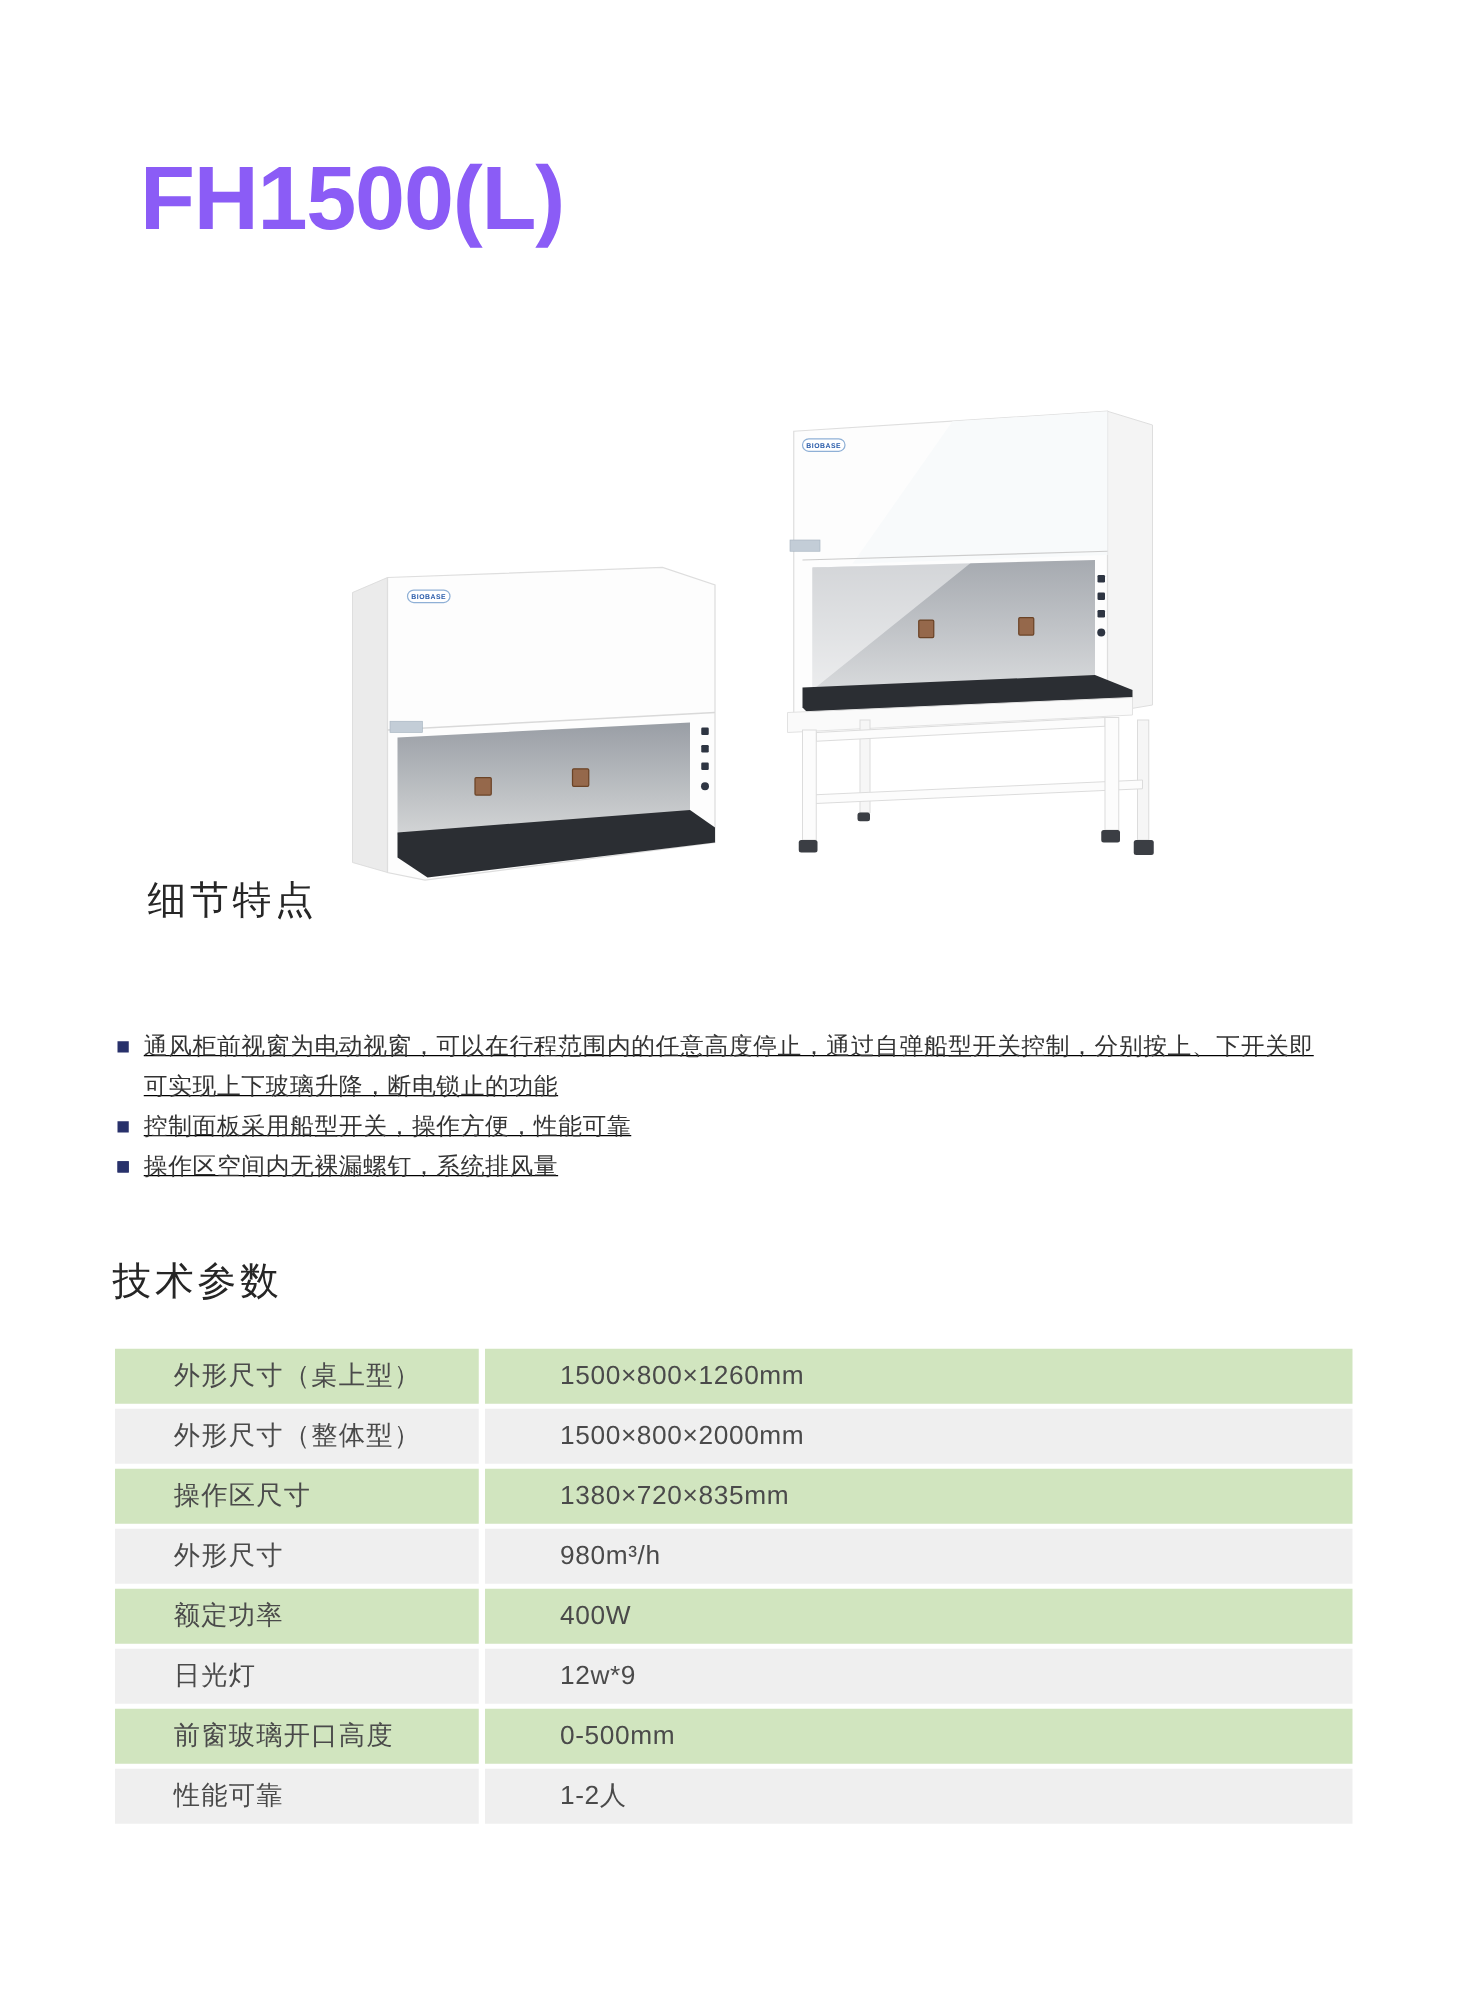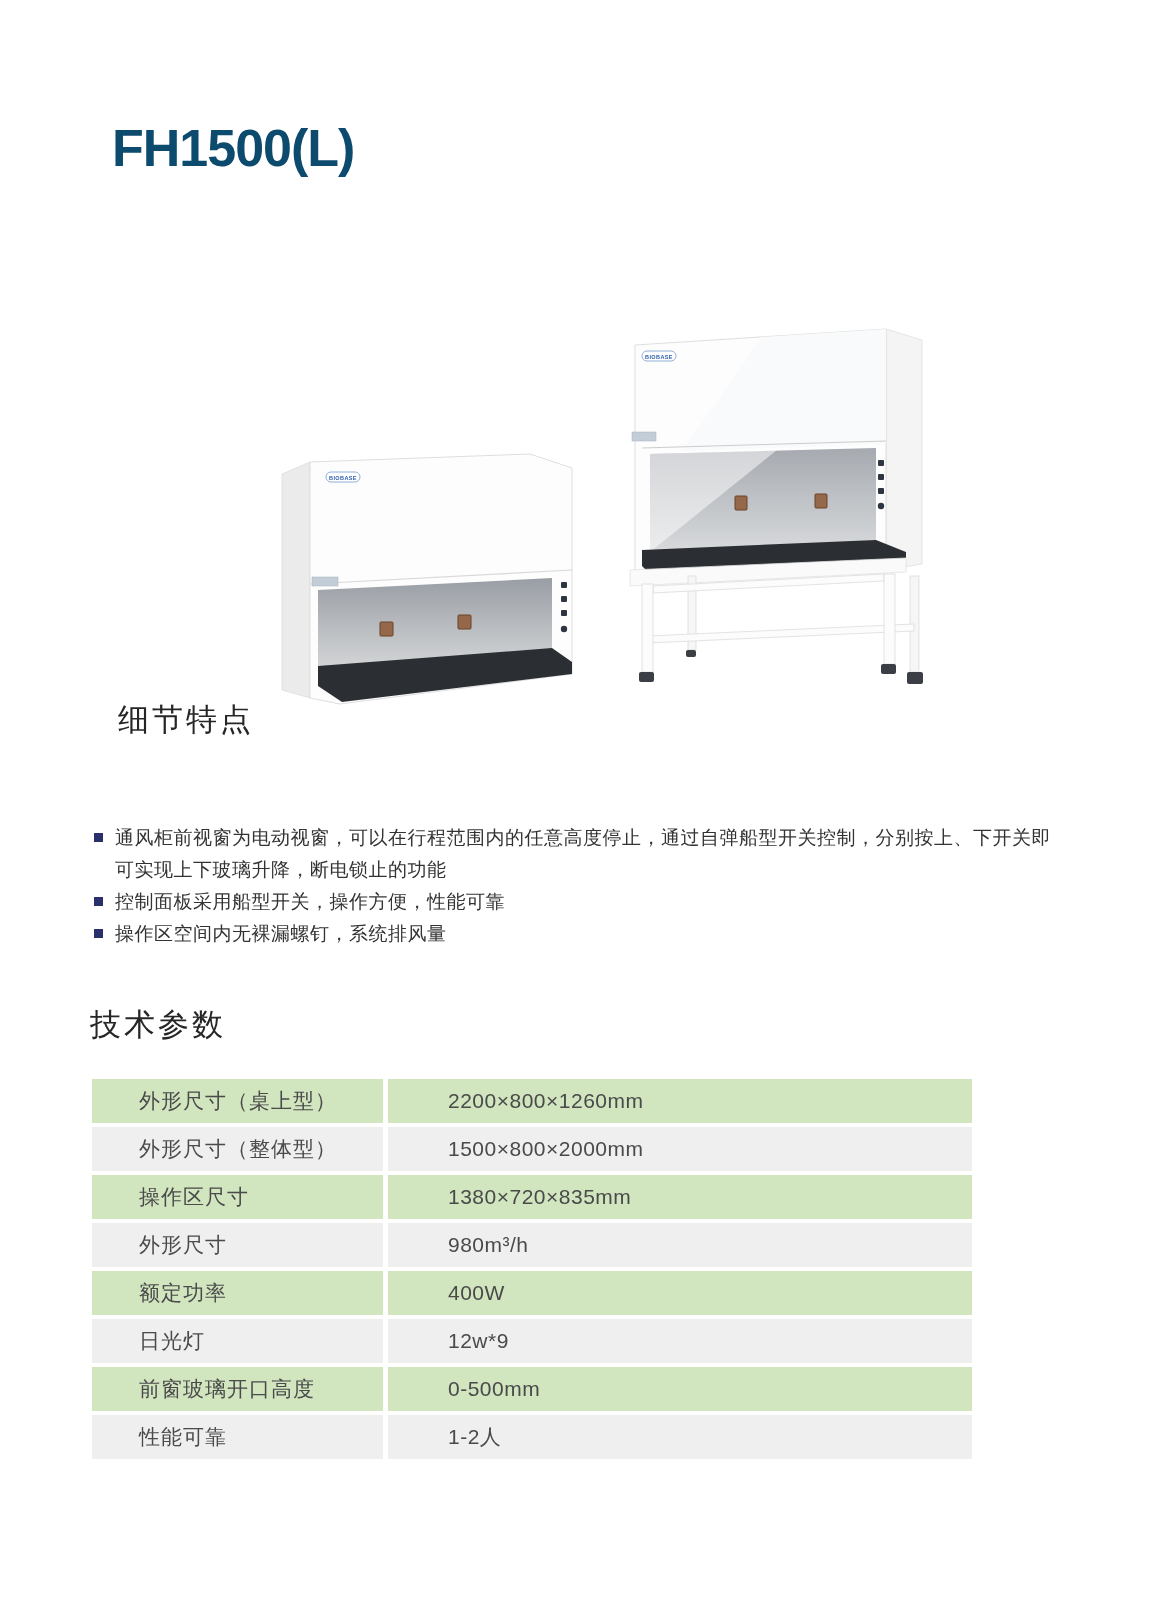--- a/index.html
+++ b/index.html
@@ -3,44 +3,44 @@
 <meta charset="utf-8">
 <style>
   html,body{margin:0;padding:0;}
   body{
     width:1170px;height:1600px;position:relative;background:#ffffff;
     font-family:"Liberation Sans","DejaVu Sans",sans-serif;
     overflow:hidden;
   }
   .page-title{
     position:absolute;left:112px;top:118px;margin:0;
-    font-size:52px;font-weight:700;color:#0c4a6e;letter-spacing:-1px;
+    font-size:72px;font-weight:700;color:#8b5cf6;letter-spacing:-1px;
   }
   .product-img{position:absolute;}
   .product-img.benchtop{left:280px;top:452px;}
   .product-img.floor{left:612px;top:318px;}
   .section-heading{
     position:absolute;left:90px;margin:0;
     font-size:31px;font-weight:400;color:#262626;letter-spacing:3px;
   }
   .section-heading.features{top:699px;margin-left:28px;}
   .section-heading.specs{top:1004px;}
   .feature-list{
     position:absolute;left:94px;top:822px;width:972px;
-    margin:0;padding:0;list-style:none;
+    margin:0;padding:0;list-style:none;text-decoration:underline;
   }
   .feature-item{
     position:relative;padding-left:21px;margin:0;
     font-size:19px;line-height:32px;color:#333333;letter-spacing:0.5px;
   }
   .feature-item .bullet-sq{
     position:absolute;left:0;top:11px;width:9px;height:9px;
     background:var(--bullet-navy,#28316b);
   }
-  .specs-table{position:absolute;left:92px;top:1079px;width:880px;}
+  .specs-table{position:absolute;left:92px;top:1079px;width:990px;}
   .spec-row{display:flex;gap:5px;height:44px;margin-bottom:4px;}
   .spec-row .cell{
     line-height:44px;font-size:21px;color:#4a4a4a;letter-spacing:1px;
     white-space:nowrap;overflow:hidden;
   }
   .spec-row .cell.label{width:244px;padding-left:47px;}
   .spec-row .cell.value{flex:1;padding-left:60px;letter-spacing:0.5px;}
   .spec-row:nth-child(odd) .cell{background:var(--row-green,#d1e5bf);}
   .spec-row:nth-child(even) .cell{background:var(--row-gray,#efefef);}
   svg text.logo-text{
@@ -146,21 +146,21 @@
     <span class="bullet-sq"></span>
     <span>操作区空间内无裸漏螺钉，系统排风量</span>
   </li>
 </ul>
 
 <h2 class="section-heading specs">技术参数</h2>
 
 <div class="specs-table">
   <div class="spec-row">
     <div class="cell label">外形尺寸（桌上型）</div>
-    <div class="cell value">2200×800×1260mm</div>
+    <div class="cell value">1500×800×1260mm</div>
   </div>
   <div class="spec-row">
     <div class="cell label">外形尺寸（整体型）</div>
     <div class="cell value">1500×800×2000mm</div>
   </div>
   <div class="spec-row">
     <div class="cell label">操作区尺寸</div>
     <div class="cell value">1380×720×835mm</div>
   </div>
   <div class="spec-row">

